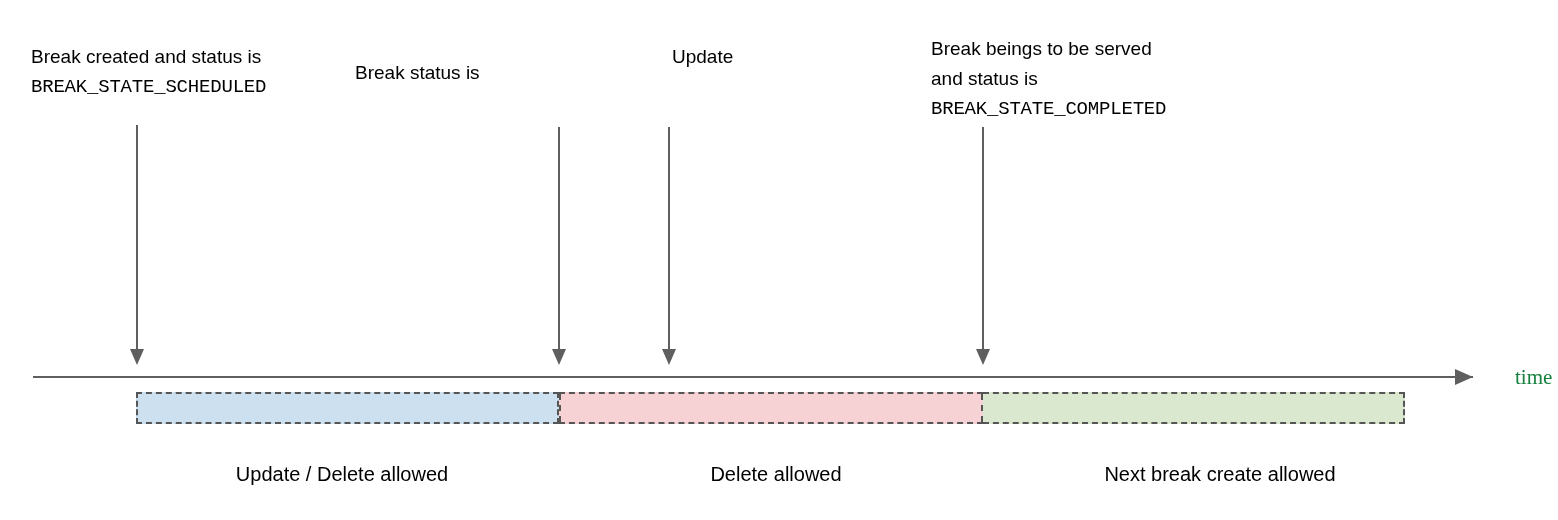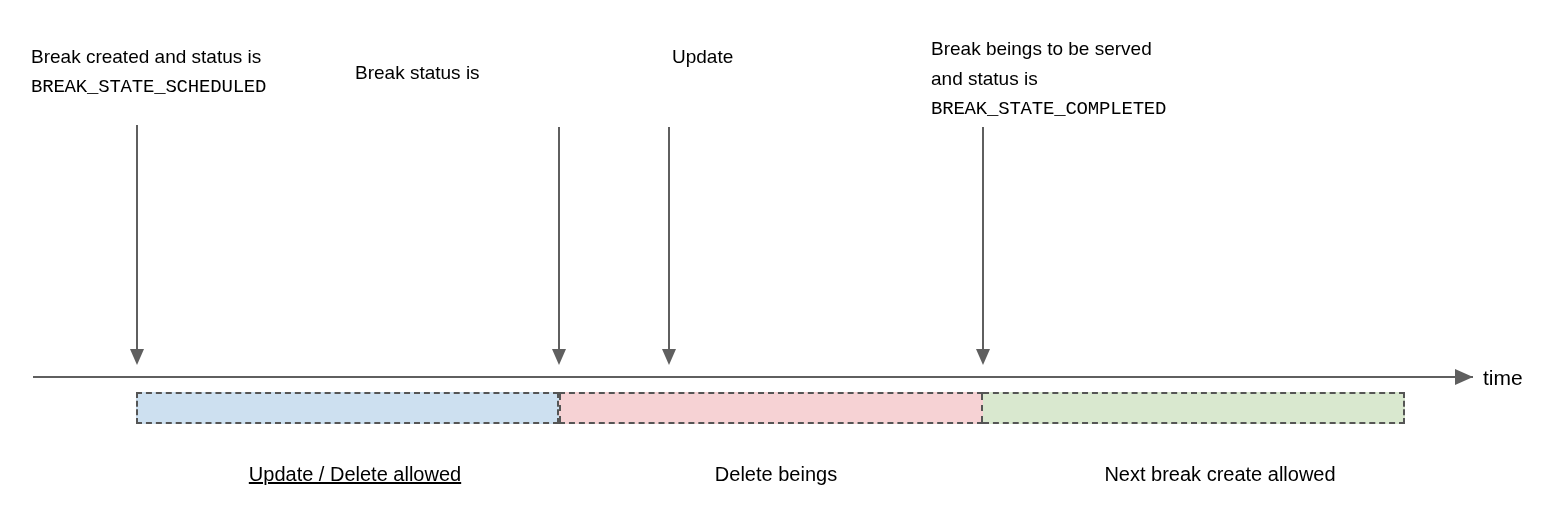--- a/index.html
+++ b/index.html
@@ -73,22 +73,23 @@
     width: 0;
     height: 0;
     border-top: 8px solid transparent;
     border-bottom: 8px solid transparent;
     border-left: 18px solid #5f5f5f;
   }
   #axis-caption {
     position: absolute;
     font-size: 21px;
     line-height: 21px;
-    color: #000000;
-    font-family: Liberation Sans, sans-serif;
+    color: #15803d;
+    font-family: Liberation Serif, serif;
+    margin-left: 32px;
   }
 
   
   .phase-bar {
     position: absolute;
     top: 392px;
     height: 32px;
     box-sizing: border-box;
     border: 2px dashed #555555;
   }
@@ -163,17 +164,17 @@
   </div>
 
   <div id="axis-line" style="left:33px; top:376px; width:1440px;"></div>
   <div id="axis-head" style="left:1455px; top:369px;"></div>
   <div id="axis-caption" style="left:1483px; top:367px;">time</div>
 
   <div class="phase-bar" style="left:136px; width:423px; background:#cde0f0;"></div>
   <div class="phase-bar mid" style="left:559px; width:424px; background:#f6d2d4;"></div>
   <div class="phase-bar" style="left:983px; width:422px; background:#d9e8cf; border-left:none;"></div>
 
-  <div class="phase-caption" style="left:355px; top:462px;text-decoration:underline;">Update / Delete allowed</div>
-  <div class="phase-caption" style="left:776px; top:462px;">Delete beings</div>
+  <div class="phase-caption" style="left:342px; top:462px;">Update / Delete allowed</div>
+  <div class="phase-caption" style="left:776px; top:462px;">Delete allowed</div>
   <div class="phase-caption" style="left:1220px; top:462px;">Next break create allowed</div>
 
 </div>
 
 </body></html>

